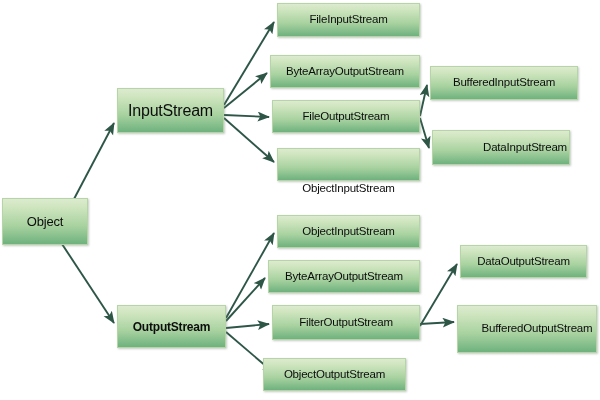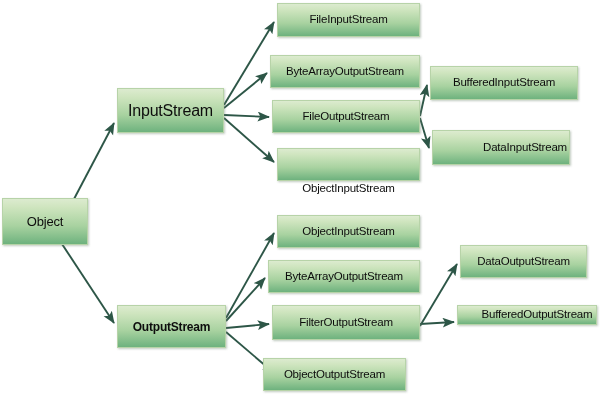--- a/index.html
+++ b/index.html
@@ -109,18 +109,18 @@
       </div>
       <div class="node" style="left: 272px; top: 305px; width: 148px; height: 35px;">
         <span class="node-label" style="font-size: 11.5px;">FilterOutputStream</span>
       </div>
       <div class="node" style="left: 263px; top: 358px; width: 143px; height: 33px;">
         <span class="node-label" style="font-size: 11.5px;">ObjectOutputStream</span>
       </div>
       <div class="node" style="left: 460px; top: 245px; width: 127px; height: 33px;">
         <span class="node-label" style="font-size: 11.5px;">DataOutputStream</span>
       </div>
-      <div class="node" style="left: 457px; top: 305px; width: 140px; height: 20px; padding-left: 20px;">
+      <div class="node" style="left: 457px; top: 305px; width: 140px; height: 48px; padding-left: 20px;">
         <span class="node-label" style="font-size: 11.5px;">BufferedOutputStream</span>
       </div>
     </div>
 
 </div>
 
 </body></html>

